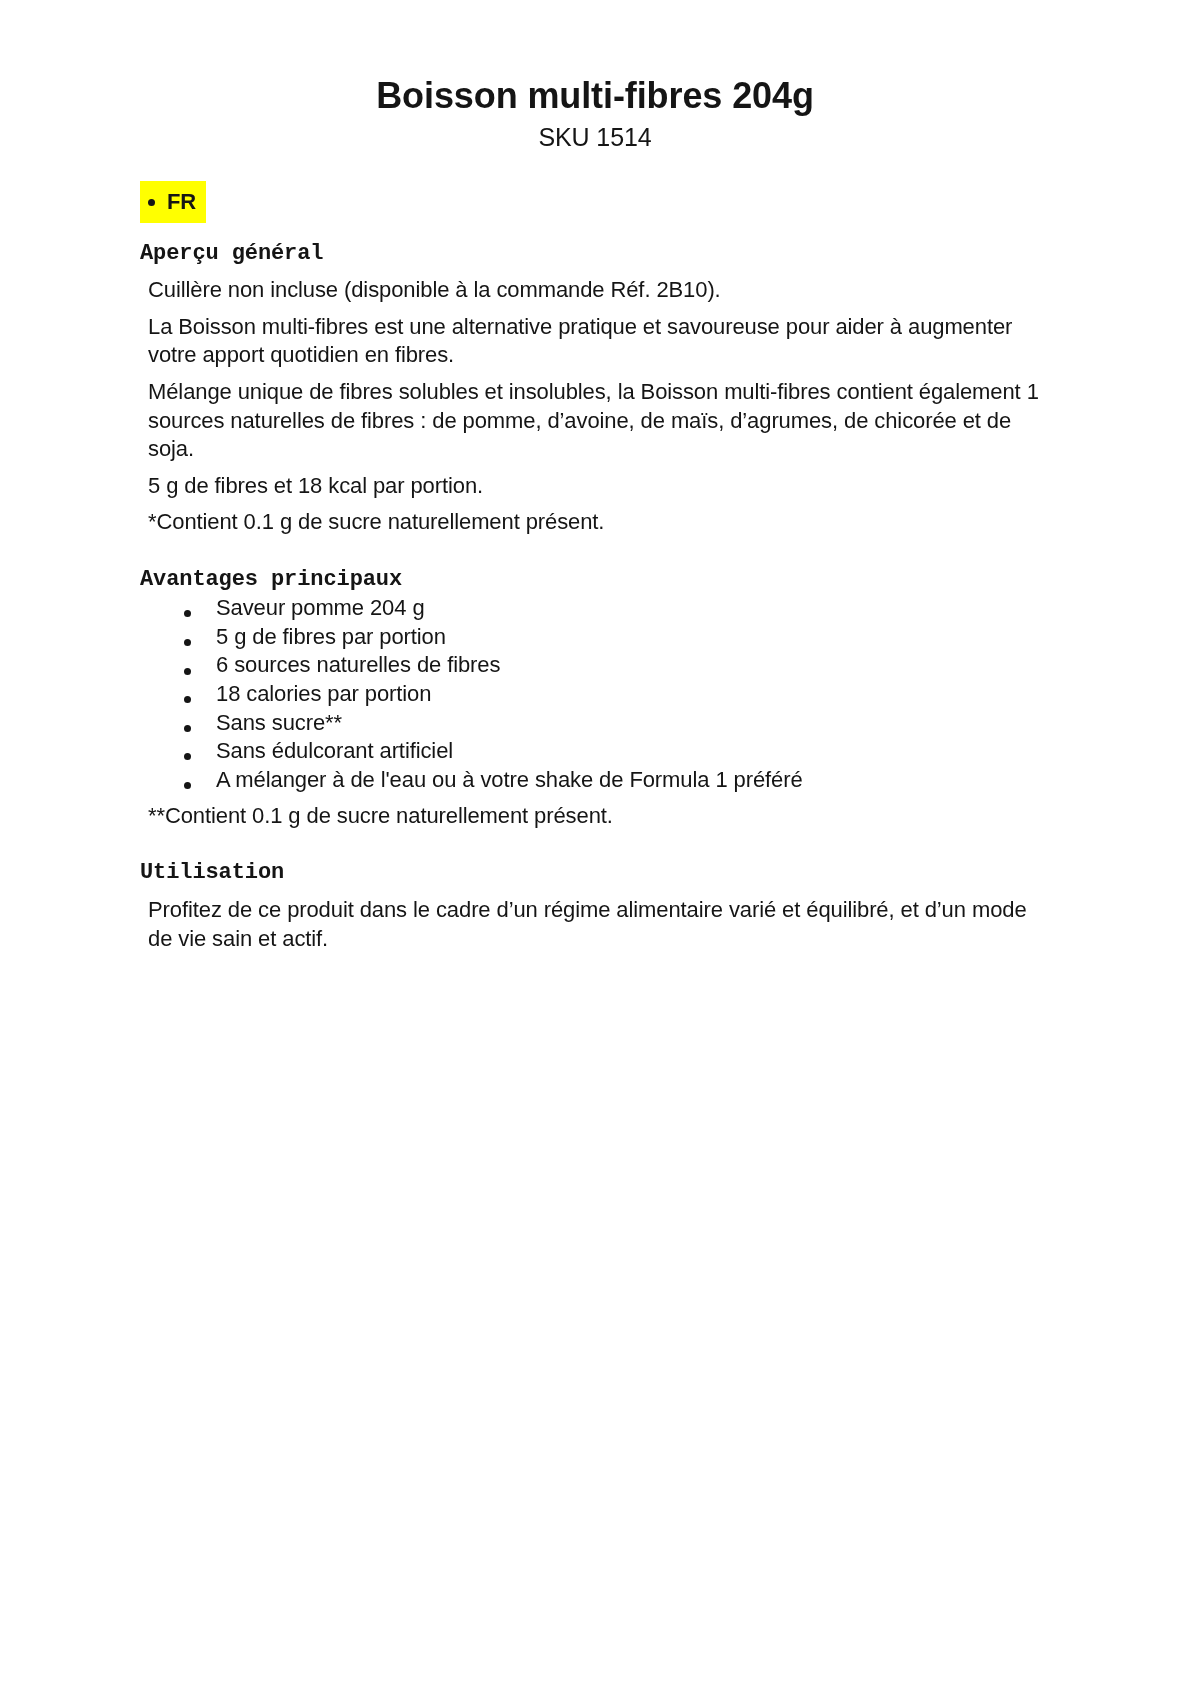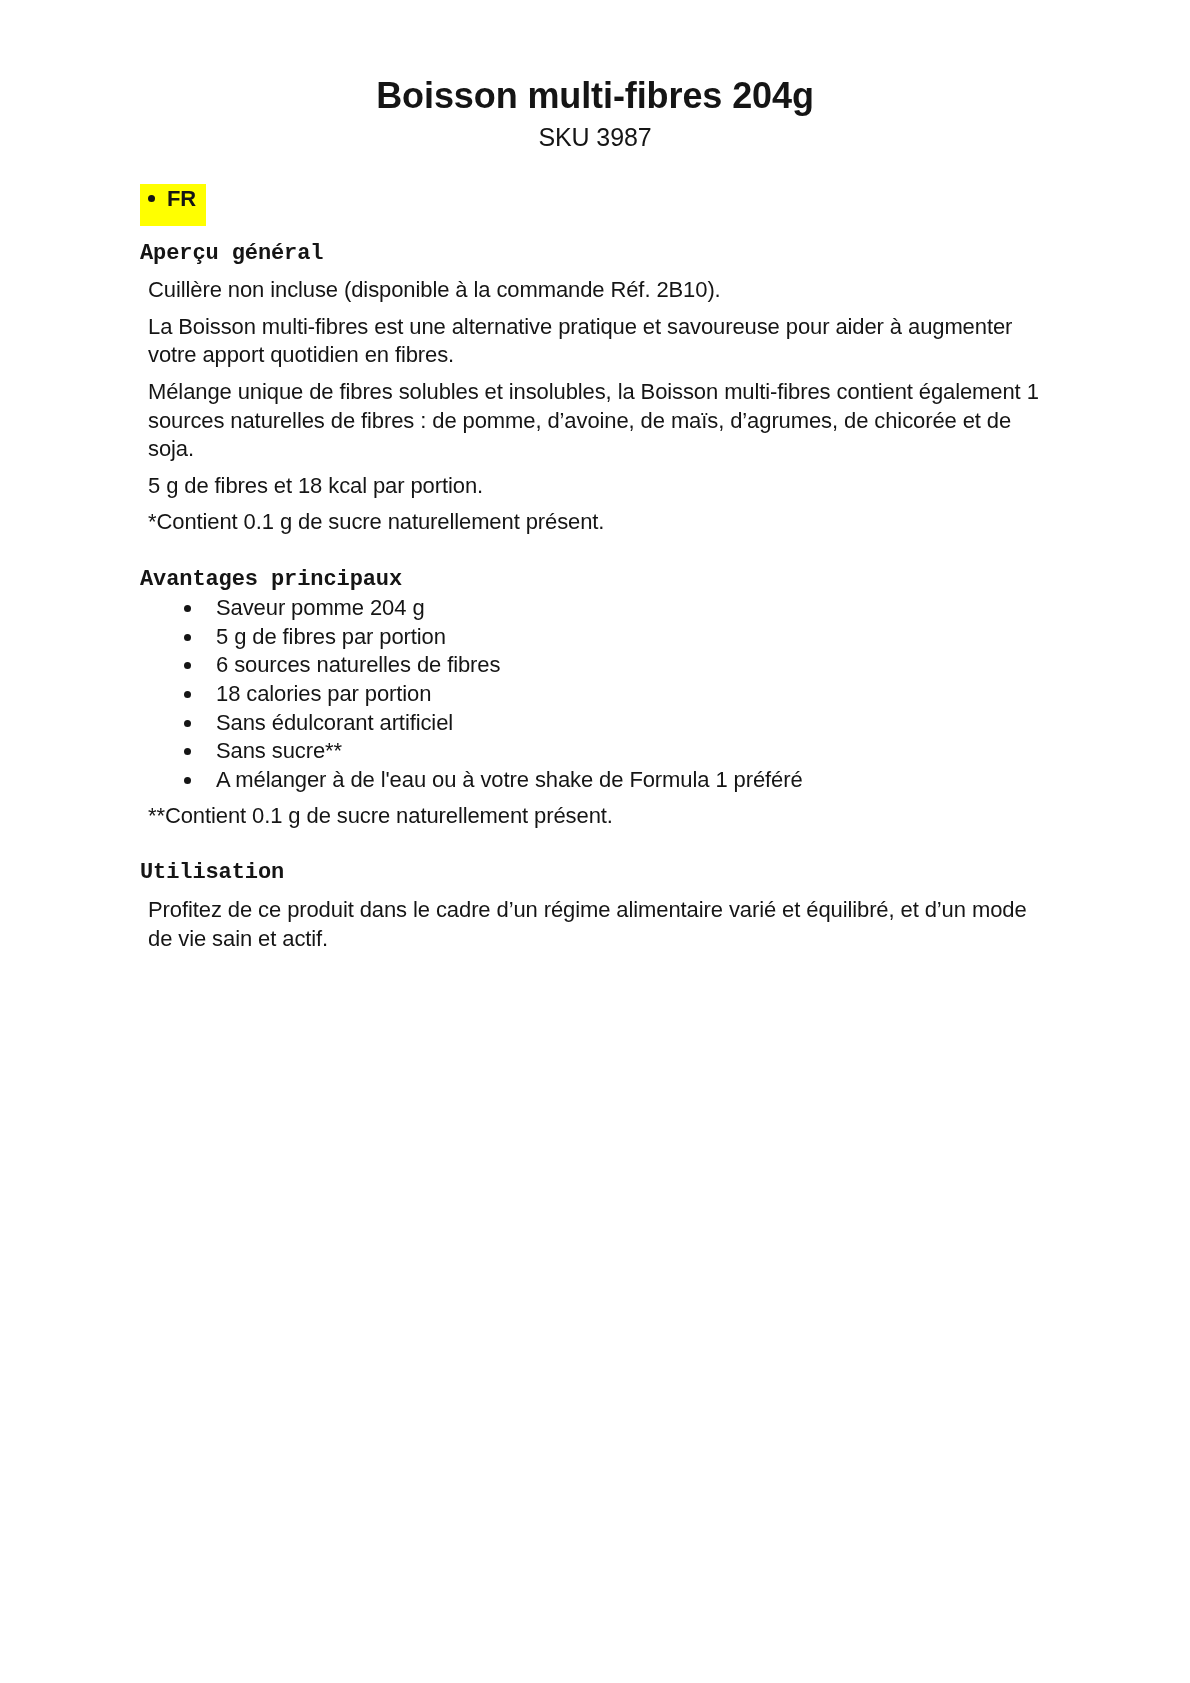--- a/index.html
+++ b/index.html
@@ -36,23 +36,23 @@
     text-align: center;
   }
   .fr-line {
     margin-top: 29px;
     margin-bottom: 5px;
     height: 30px;
   }
   .fr-highlight {
     display: inline-flex;
     align-items: center;
-    height: 30px;
+    height: 42px;
     background: var(--highlight-color, #ffff00);
-    padding: 0 10px 12px 8px;
+    padding: 0 10px 0 8px;
   }
   .dot {
     flex: 0 0 auto;
     width: 7px;
     height: 7px;
     border-radius: 50%;
     background: var(--text-color, #151515);
   }
   .fr-highlight .dot { margin-right: 12px; }
   .fr-label {
@@ -68,35 +68,35 @@
     font-family: Liberation Mono, monospace;
   }
   .para { margin: 8px; }
   .bullets {
     list-style: none;
     margin: 0;
     padding: 0;
   }
   .bullet-item {
     display: flex;
-    align-items: flex-start;
+    align-items: center;
     padding-left: 44px;
   }
   .bullet-item .dot {
     margin-top: 11px;
     margin-right: 25px;
   }
 </style>
 </head>
 <body>
 
 <div class="page">
 
   <h1 class="title">Boisson multi-fibres 204g</h1>
-  <div class="sku">SKU 3987</div>
+  <div class="sku">SKU 1514</div>
 
   <div class="fr-line">
     <span class="fr-highlight">
       <span class="dot"></span>
       <span class="fr-label">FR</span>
     </span>
   </div>
 
   <section>
     <h2>Aperçu général</h2>
@@ -133,26 +133,26 @@
           <span class="li-text">6 sources naturelles de fibres</span>
         </li>
 
         <li class="bullet-item">
           <span class="dot"></span>
           <span class="li-text">18 calories par portion</span>
         </li>
 
         <li class="bullet-item">
           <span class="dot"></span>
-          <span class="li-text">Sans édulcorant artificiel</span>
+          <span class="li-text">Sans sucre**</span>
         </li>
 
         <li class="bullet-item">
           <span class="dot"></span>
-          <span class="li-text">Sans sucre**</span>
+          <span class="li-text">Sans édulcorant artificiel</span>
         </li>
 
 
         <li class="bullet-item">
           <span class="dot"></span>
           <span class="li-text">A mélanger à de l'eau ou à votre shake de Formula 1 préféré</span>
         </li>
       </ul>
     <p class="para">**Contient 0.1 g de sucre naturellement présent.</p>
   </section>

